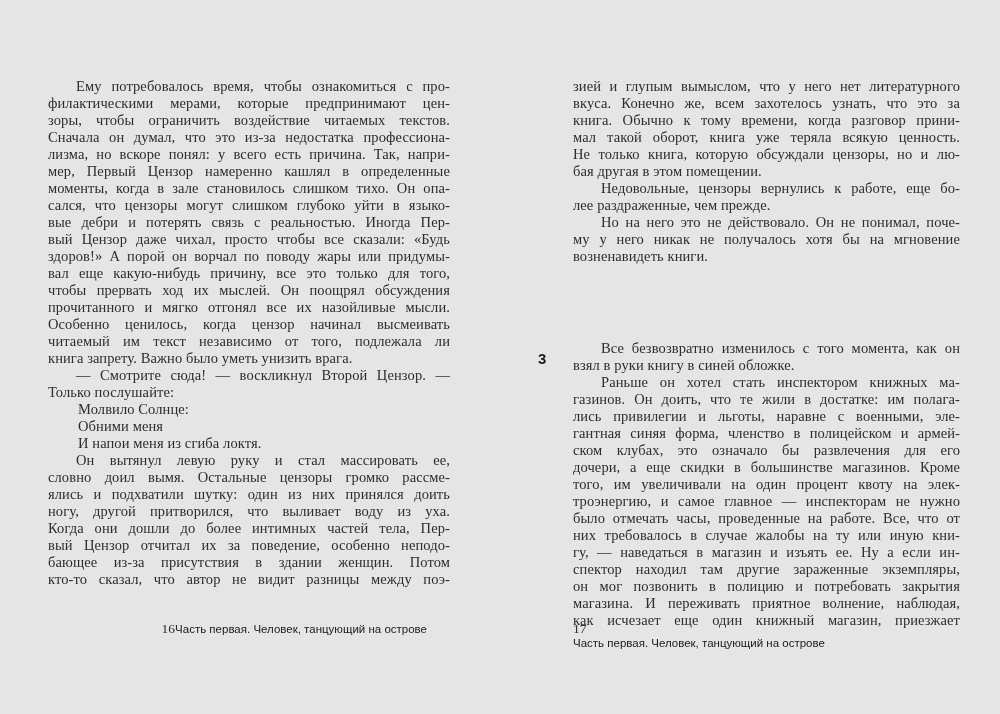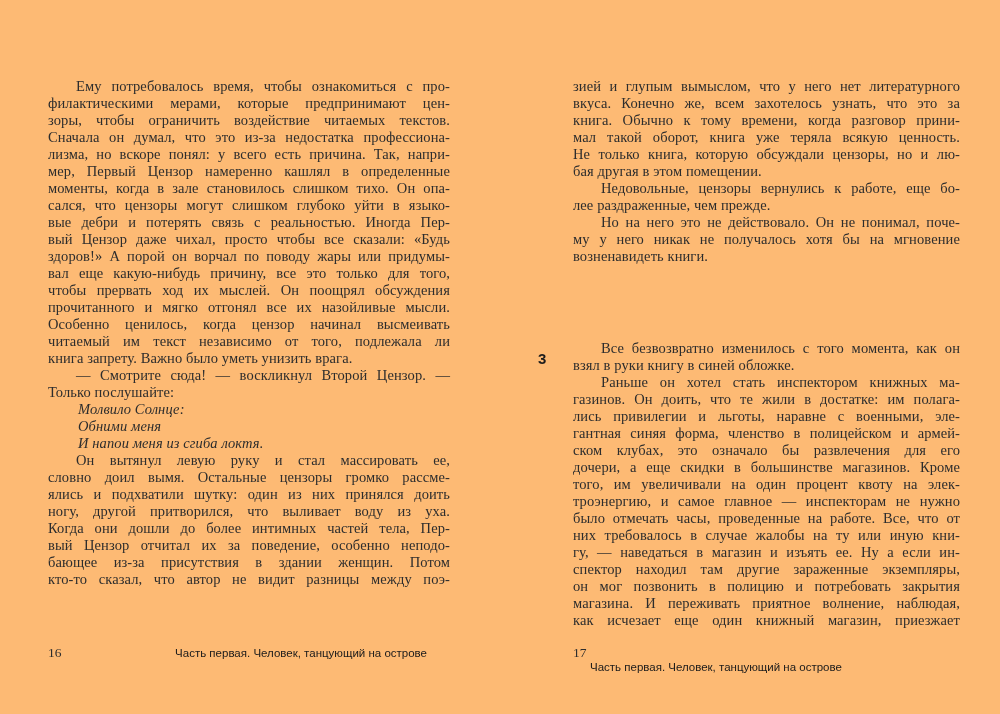--- a/index.html
+++ b/index.html
@@ -1,20 +1,20 @@
 <!DOCTYPE html>
 <html lang="ru"><head>
 <meta charset="utf-8">
 <style>
   html, body { margin: 0; padding: 0; background: #ffffff; }
   .spread {
     position: relative;
     width: 1000px;
     height: 714px;
-    background: #fdba74;
+    background: #e5e5e5;
     overflow: hidden;
     font-family: "Liberation Serif", serif;
   }
   .text-column {
     position: absolute;
     top: 78px;
     font-size: 14.5px;
     line-height: 17px;
     color: #2d2d2d;
     letter-spacing: 0.1px;
@@ -23,59 +23,58 @@
   .text-column.right { left: 573px; width: 387px; }
 
   .line {
     text-align: justify;
     text-align-last: justify;
     white-space: normal;
   }
   .line.end { text-align-last: left; }
   .line.indent { text-indent: 28px; }
   .line.verse-line {
-    font-style: italic;
     text-align: center;
     text-align-last: left;
     padding-left: 30px;
   }
   .spacer-block { width: 100%; }
 
   .chapter-num {
     position: absolute;
     left: -35px;
     top: 272px;
     font-family: "Liberation Sans", sans-serif;
     font-weight: bold;
     font-size: 15px;
     color: #1c1c1c;
   }
 
   .footer {
     position: absolute;
-    top: 645px;
+    top: 621px;
     display: flex;
-    justify-content: space-between;
+    justify-content: flex-end;
     align-items: baseline;
   }
   .footer.left  { left: 48px;  width: 402px; }
   .footer.right { left: 573px; width: 387px; flex-direction: column; }
   .page-number {
     font-family: "Liberation Serif", serif;
     font-size: 13.5px;
     color: #2d2d2d;
   }
   .running-title {
     font-family: "Liberation Sans", sans-serif;
     font-size: 11.5px;
     color: #1a1a1a;
   }
   .footer.left  .running-title { margin-right: 23px; }
   .footer.right .running-title { margin-right: 12px; }
-  .running-title .part { font-weight: normal; margin-left: 17px; }
+  .running-title .part { font-weight: normal; }
   .running-title .book { font-weight: normal; }
 </style>
 </head>
 <body>
 
 <div class="spread">
 
   <div class="text-column left">
       <div class="block">
         <div class="line indent">Ему потребовалось время, чтобы ознакомиться с про-</div>

